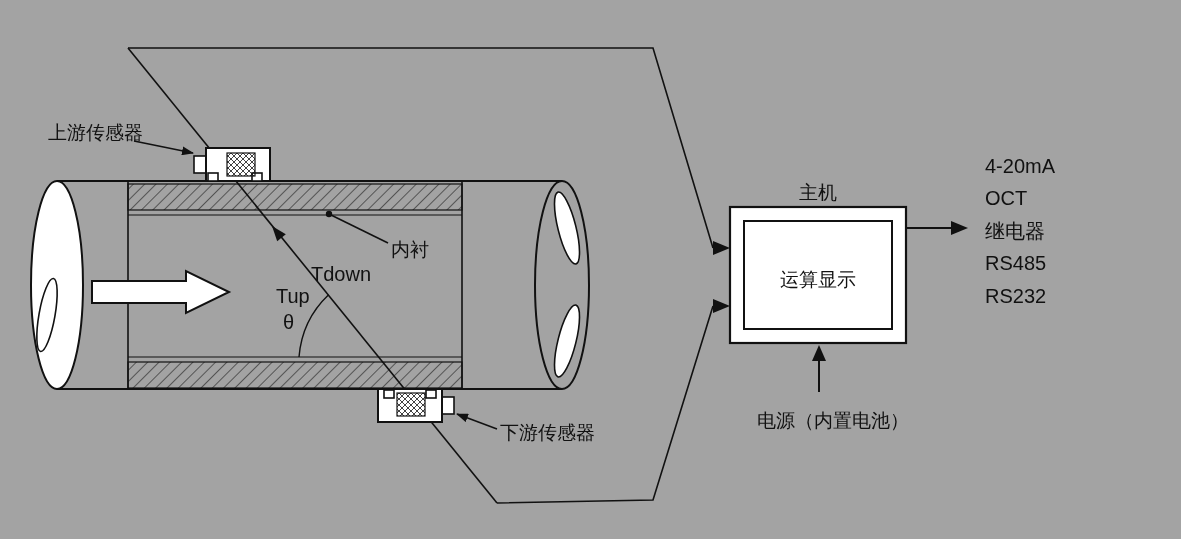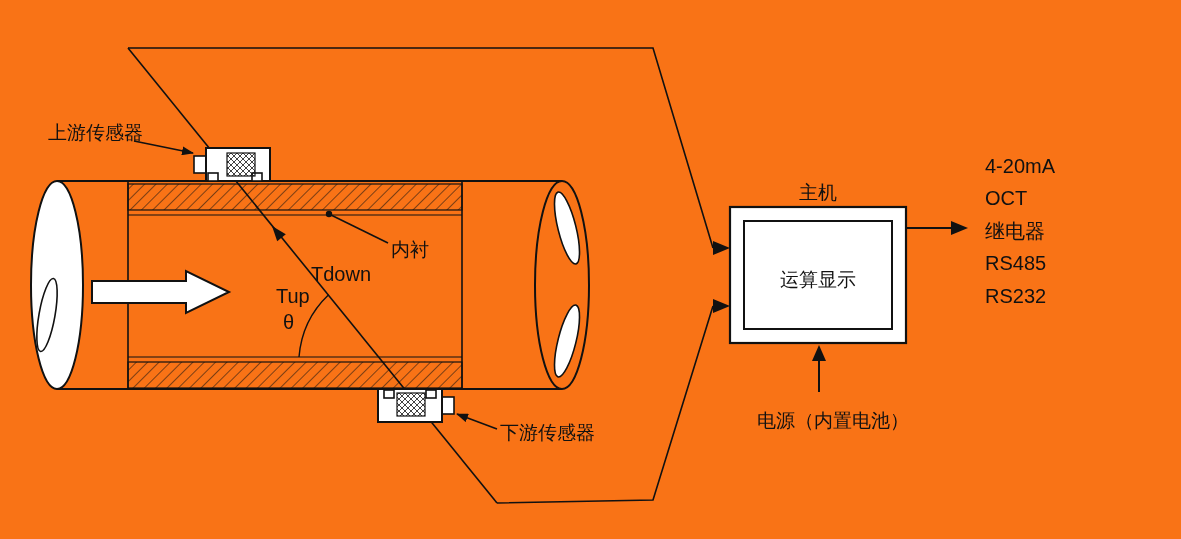--- a/index.html
+++ b/index.html
@@ -1,19 +1,19 @@
 <!DOCTYPE html>
 <html><head>
 <meta charset="utf-8">
 <style>
   html,body { margin:0; padding:0; background:#ffffff; }
   .canvas {
     position:relative;
     width:1181px; height:539px;
-    background:#f97316;
+    background:#a3a3a3;
     font-family:"Liberation Sans", sans-serif;
     overflow:hidden;
   }
   svg { position:absolute; left:0; top:0; }
   text { fill:#111111; font-family:"Liberation Sans", sans-serif; }
   .cn  { font-size:19px; }
   .lat { font-size:20px; }
   .out { font-size:20px; }
   .stroke  { stroke:#111111; fill:none; }
   .w2  { stroke-width:2; }

